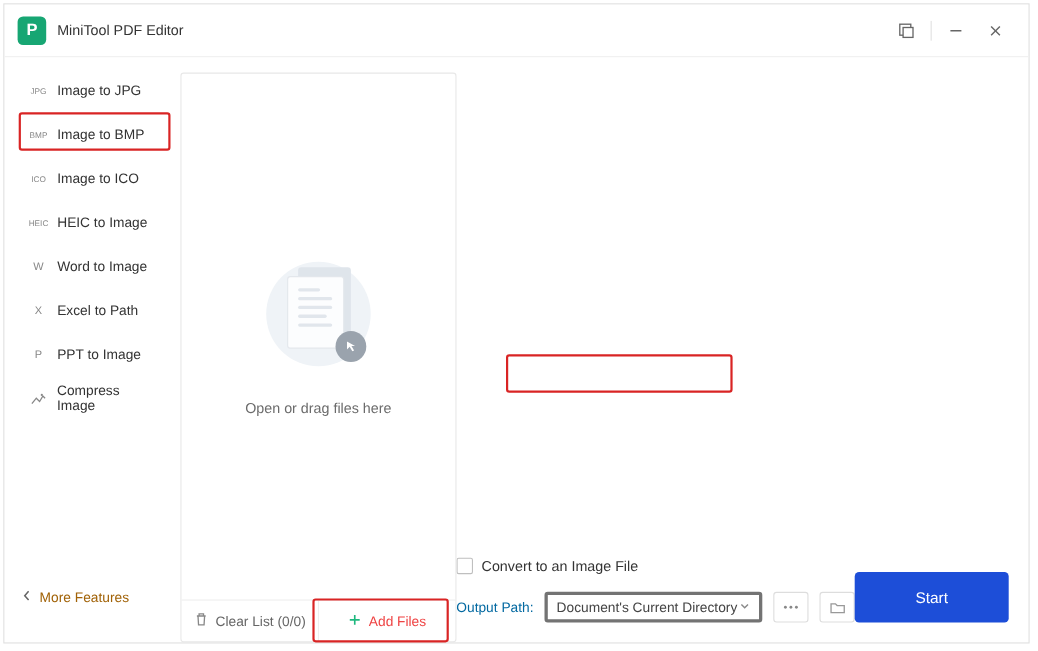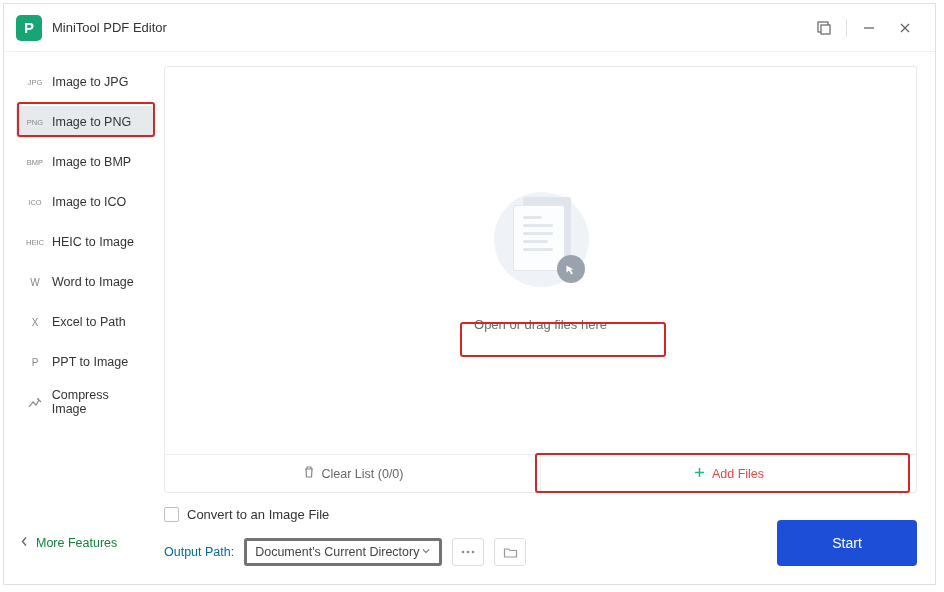--- a/index.html
+++ b/index.html
@@ -99,21 +99,21 @@
   font-size: 7.5px;
   color: #888;
   margin-right: 6px;
   font-weight: 500;
 }
 .sidebadge.letter { font-size: 10px; }
 .sidelabel { font-size: 12.5px; color: #333; }
 .main {
   flex: 1;
   display: flex;
-  flex-direction: column;
+  flex-direction: row;
   padding-right: 18px;
 }
 .canvas {
   flex: 1;
   margin-top: 14px;
   border: 1px solid #e8e8e8;
   border-radius: 3px;
   display: flex;
   flex-direction: column;
   position: relative;
@@ -258,21 +258,21 @@
   cursor: pointer;
 }
 .morebar {
   position: absolute;
   left: 20px;
   bottom: 42px;
   display: flex;
   align-items: center;
   gap: 8px;
   cursor: pointer;
-  color: #15803d;
+  color: #a16207;
   font-size: 12.5px;
 }
 .compress-ico { display:flex; align-items:center; justify-content:center; color:#888;}
 </style>
 </head>
 <body>
 
 <div class="window">
   <div class="titlebar">
     <div class="logo">
@@ -298,24 +298,20 @@
           <line x1="11" y1="3" x2="3" y2="11" stroke="#666" stroke-width="1.3"></line>
         </svg>
     </div>
   </div>
 
   <div class="body">
     <div class="sidebar sidebar-wrap">
       <div class="sidebar-item">
         <span class="sidebadge">JPG</span>
         <span class="sidelabel">Image to JPG</span>
-      </div>
-      <div class="sidebar-item selected">
-        <span class="sidebadge">PNG</span>
-        <span class="sidelabel">Image to PNG</span>
       </div>
       <div class="sidebar-item">
         <span class="sidebadge">BMP</span>
         <span class="sidelabel">Image to BMP</span>
       </div>
       <div class="sidebar-item">
         <span class="sidebadge">ICO</span>
         <span class="sidelabel">Image to ICO</span>
       </div>
       <div class="sidebar-item">

